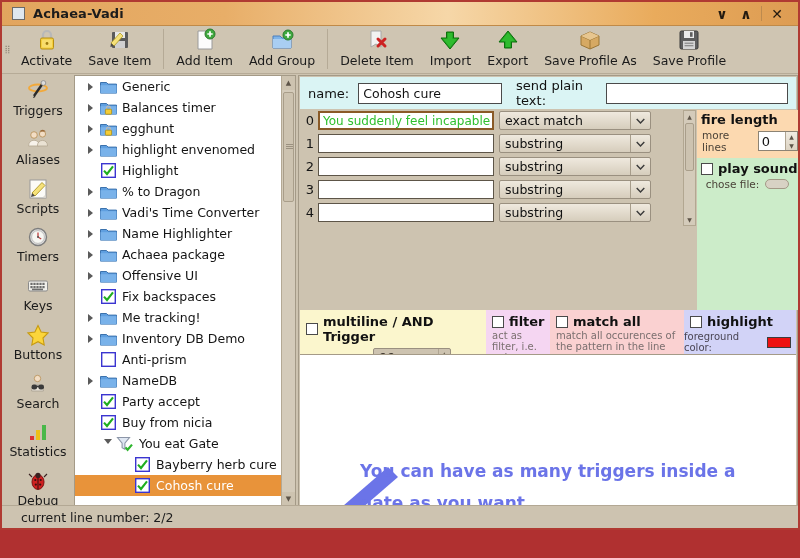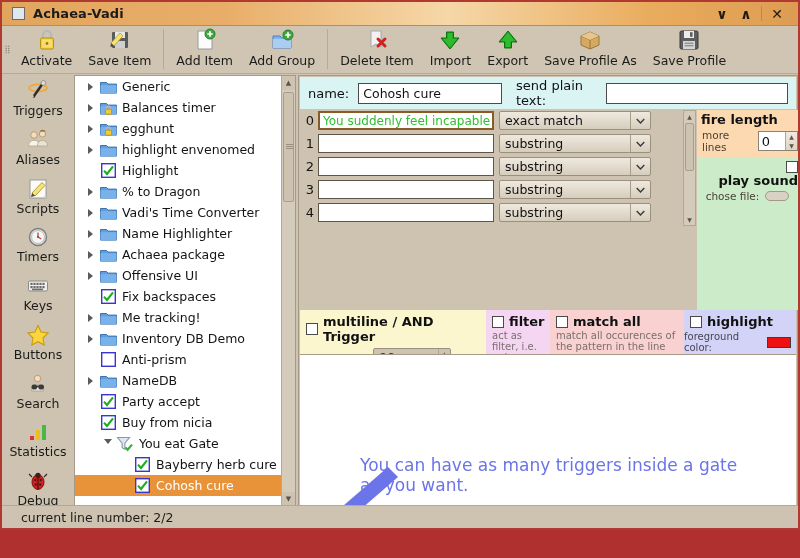--- a/index.html
+++ b/index.html
@@ -209,21 +209,21 @@
   .spin .btns {
     position:absolute; right:0; top:0; bottom:0; width:12px;
     background:linear-gradient(to bottom,#f0ebe1,#ddd4c4);
     border-left:1px solid #b0a592; display:flex; flex-direction:column;
     align-items:center; justify-content:space-around; font-size:6px; color:#5d5448;
   }
   .soundbox {
     position:absolute; left:398px; top:82px; width:101px; height:152px;
     background:#ccecc9;
   }
-  .soundbox .hdr { display:flex; align-items:flex-end; padding:3px 0 0 4px;flex-direction:column; }
+  .soundbox .hdr { display:flex; align-items:center; padding:3px 0 0 4px; }
   .soundbox .ttl { font-size:13px; font-weight:bold; color:#111; margin-left:5px;
                    font-family:"DejaVu Sans", sans-serif;}
   .soundbox .sub { display:flex; align-items:center; justify-content:center; margin-top:2px; }
   .soundbox .sub .t { font-size:10.5px; color:#4a4238; font-family:"DejaVu Sans", sans-serif;}
   .pill { width:24px; height:10px; border-radius:6px; background:#d8d2c4; border:1px solid #a39986; margin-left:6px;}
 
   
   .optstrip {
     position:absolute; left:1px; top:234px; right:1px; height:44px; display:flex;
   }
@@ -258,21 +258,21 @@
   }
 
   
   .codearea {
     position:absolute; left:1px; top:278px; right:1px; bottom:1px;
     background:#ffffff; border-top:1px solid #a49a87;
     overflow:hidden;
   }
   .annot {
     position:absolute; left:60px; top:100px; width:380px;
-    font-size:17px; font-weight:normal; color:#6b74e8; line-height:20px;
+    font-size:17px; font-weight:bold; color:#6b74e8; line-height:32px;
     font-family:"DejaVu Sans", sans-serif;
   }
 
   
   .statusbar {
     position:absolute; left:0; bottom:0; width:796px; height:23px;
     background:#cdc3b0; border-top:1px solid #b3a894;
     display:flex; align-items:center; padding-left:19px;
   }
   .statusbar .st { font-size:12.5px; color:#1b1b1b; font-family:"DejaVu Sans", sans-serif;}

